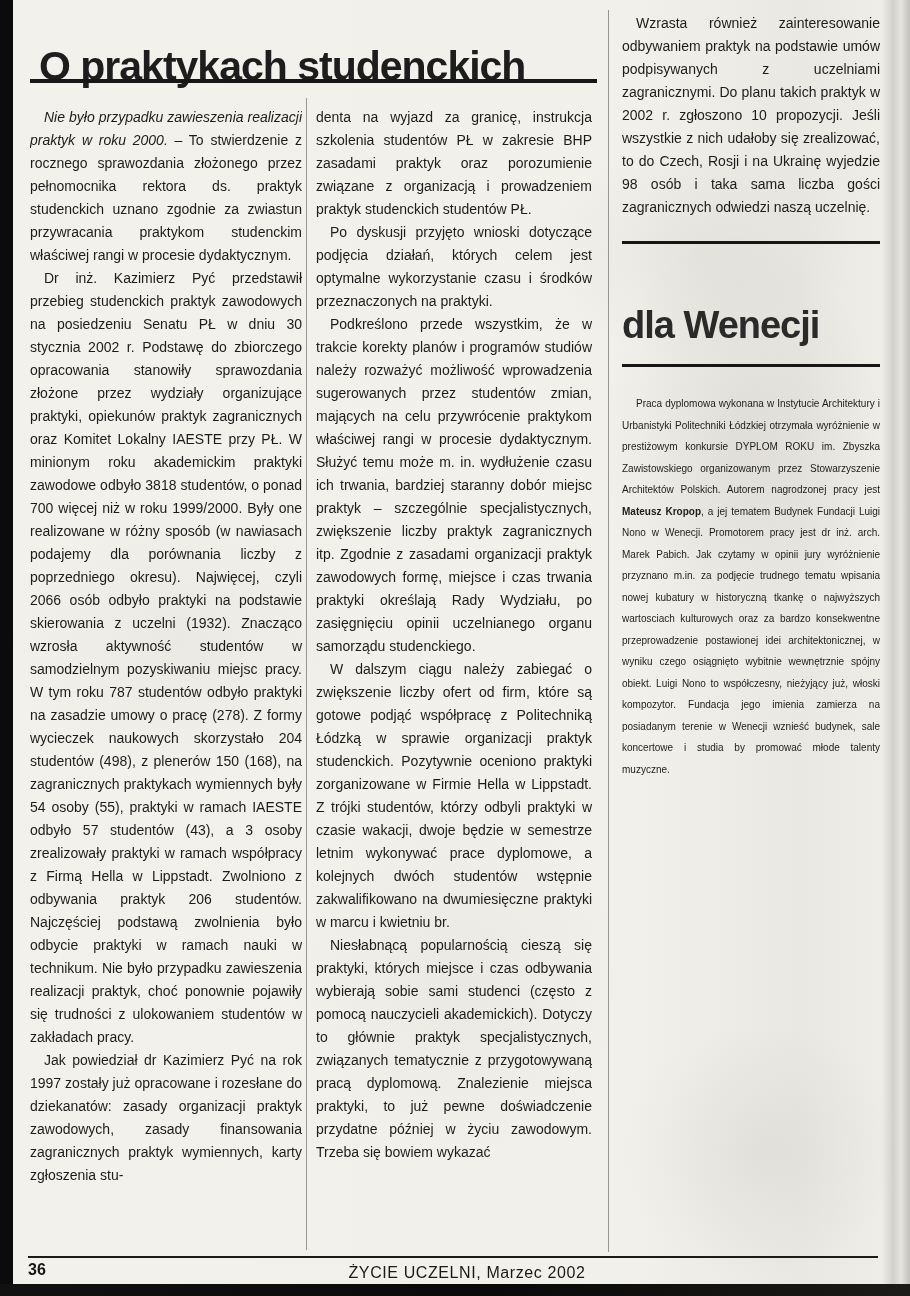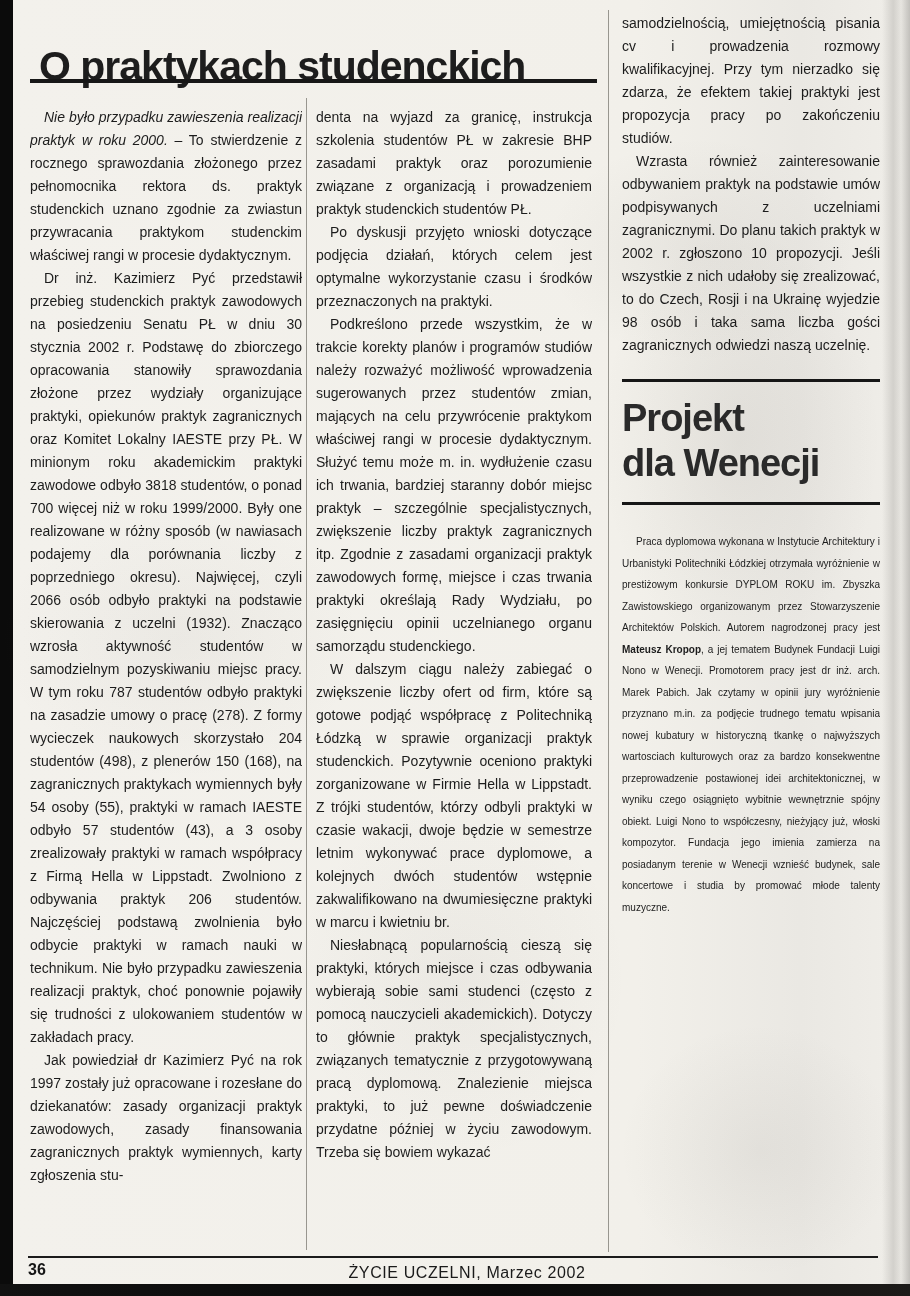--- a/index.html
+++ b/index.html
@@ -89,25 +89,24 @@
 
   <div class="col col2">
     <p>denta na wyjazd za granicę, instrukcja szkolenia studentów PŁ w zakresie BHP zasadami praktyk oraz porozumienie związane z organizacją i prowadzeniem praktyk studenckich studentów PŁ.</p>
     <p class="ind">Po dyskusji przyjęto wnioski dotyczące podjęcia działań, których celem jest optymalne wykorzystanie czasu i środków przeznaczonych na praktyki.</p>
     <p class="ind">Podkreślono przede wszystkim, że w trakcie korekty planów i programów studiów należy rozważyć możliwość wprowadzenia sugerowanych przez studentów zmian, mających na celu przywrócenie praktykom właściwej rangi w procesie dydaktycznym. Służyć temu może m. in. wydłużenie czasu ich trwania, bardziej staranny dobór miejsc praktyk – szczególnie specjalistycznych, zwiększenie liczby praktyk zagranicznych itp. Zgodnie z zasadami organizacji praktyk zawodowych formę, miejsce i czas trwania praktyki określają Rady Wydziału, po zasięgnięciu opinii uczelnianego organu samorządu studenckiego.</p>
     <p class="ind">W dalszym ciągu należy zabiegać o zwiększenie liczby ofert od firm, które są gotowe podjąć współpracę z Politechniką Łódzką w sprawie organizacji praktyk studenckich. Pozytywnie oceniono praktyki zorganizowane w Firmie Hella w Lippstadt. Z trójki studentów, którzy odbyli praktyki w czasie wakacji, dwoje będzie w semestrze letnim wykonywać prace dyplomowe, a kolejnych dwóch studentów wstępnie zakwalifikowano na dwumiesięczne praktyki w marcu i kwietniu br.</p>
     <p class="ind">Niesłabnącą popularnością cieszą się praktyki, których miejsce i czas odbywania wybierają sobie sami studenci (często z pomocą nauczycieli akademickich). Dotyczy to głównie praktyk specjalistycznych, związanych tematycznie z przygotowywaną pracą dyplomową. Znalezienie miejsca praktyki, to już pewne doświadczenie przydatne później w życiu zawodowym. Trzeba się bowiem wykazać</p>
   </div>
 
   <div class="col col3">
-    <p>samodzielnością, umiejętnością pisania cv i prowadzenia rozmowy kwalifikacyjnej. Przy tym nierzadko się zdarza, że efektem takiej praktyki jest propozycja pracy po zakończeniu studiów.</p>
     <p class="ind">Wzrasta również zainteresowanie odbywaniem praktyk na podstawie umów podpisywanych z uczelniami zagranicznymi. Do planu takich praktyk w 2002 r. zgłoszono 10 propozycji. Jeśli wszystkie z nich udałoby się zrealizować, to do Czech, Rosji i na Ukrainę wyjedzie 98 osób i taka sama liczba gości zagranicznych odwiedzi naszą uczelnię.</p>
 
     <hr class="a2-rule a2-rule-top">
-    <h2 class="a2-title"><span>Projekt</span><br><span>dla Wenecji</span></h2>
+    <h2 class="a2-title"><br><span>dla Wenecji</span></h2>
     <hr class="a2-rule">
 
     <p class="ind a2-body a2-first"><span>Praca dyplomowa wykonana w Instytucie Architektury i Urbanistyki Politechniki Łódzkiej otrzymała wyróżnienie w prestiżowym konkursie DYPLOM ROKU im. Zbyszka Zawistowskiego organizowanym przez Stowarzyszenie Architektów Polskich. Autorem nagrodzonej pracy jest </span><b>Mateusz Kropop</b><span>, a jej tematem Budynek Fundacji Luigi Nono w Wenecji. Promotorem pracy jest dr inż. arch. Marek Pabich. Jak czytamy w opinii jury wyróżnienie przyznano m.in. za podjęcie trudnego tematu wpisania nowej kubatury w historyczną tkankę o najwyższych wartosciach kulturowych oraz za bardzo konsekwentne przeprowadzenie postawionej idei architektonicznej, w wyniku czego osiągnięto wybitnie wewnętrznie spójny obiekt. Luigi Nono to współczesny, nieżyjący już, włoski kompozytor. Fundacja jego imienia zamierza na posiadanym terenie w Wenecji wznieść budynek, sale koncertowe i studia by promować młode talenty muzyczne.</span></p>
   </div>
 
   <div class="footer-rule"></div>
   <div class="page-number">36</div>
   <div class="journal-line">ŻYCIE UCZELNI,  Marzec 2002</div>
 
   <div class="bottom-band"></div>

